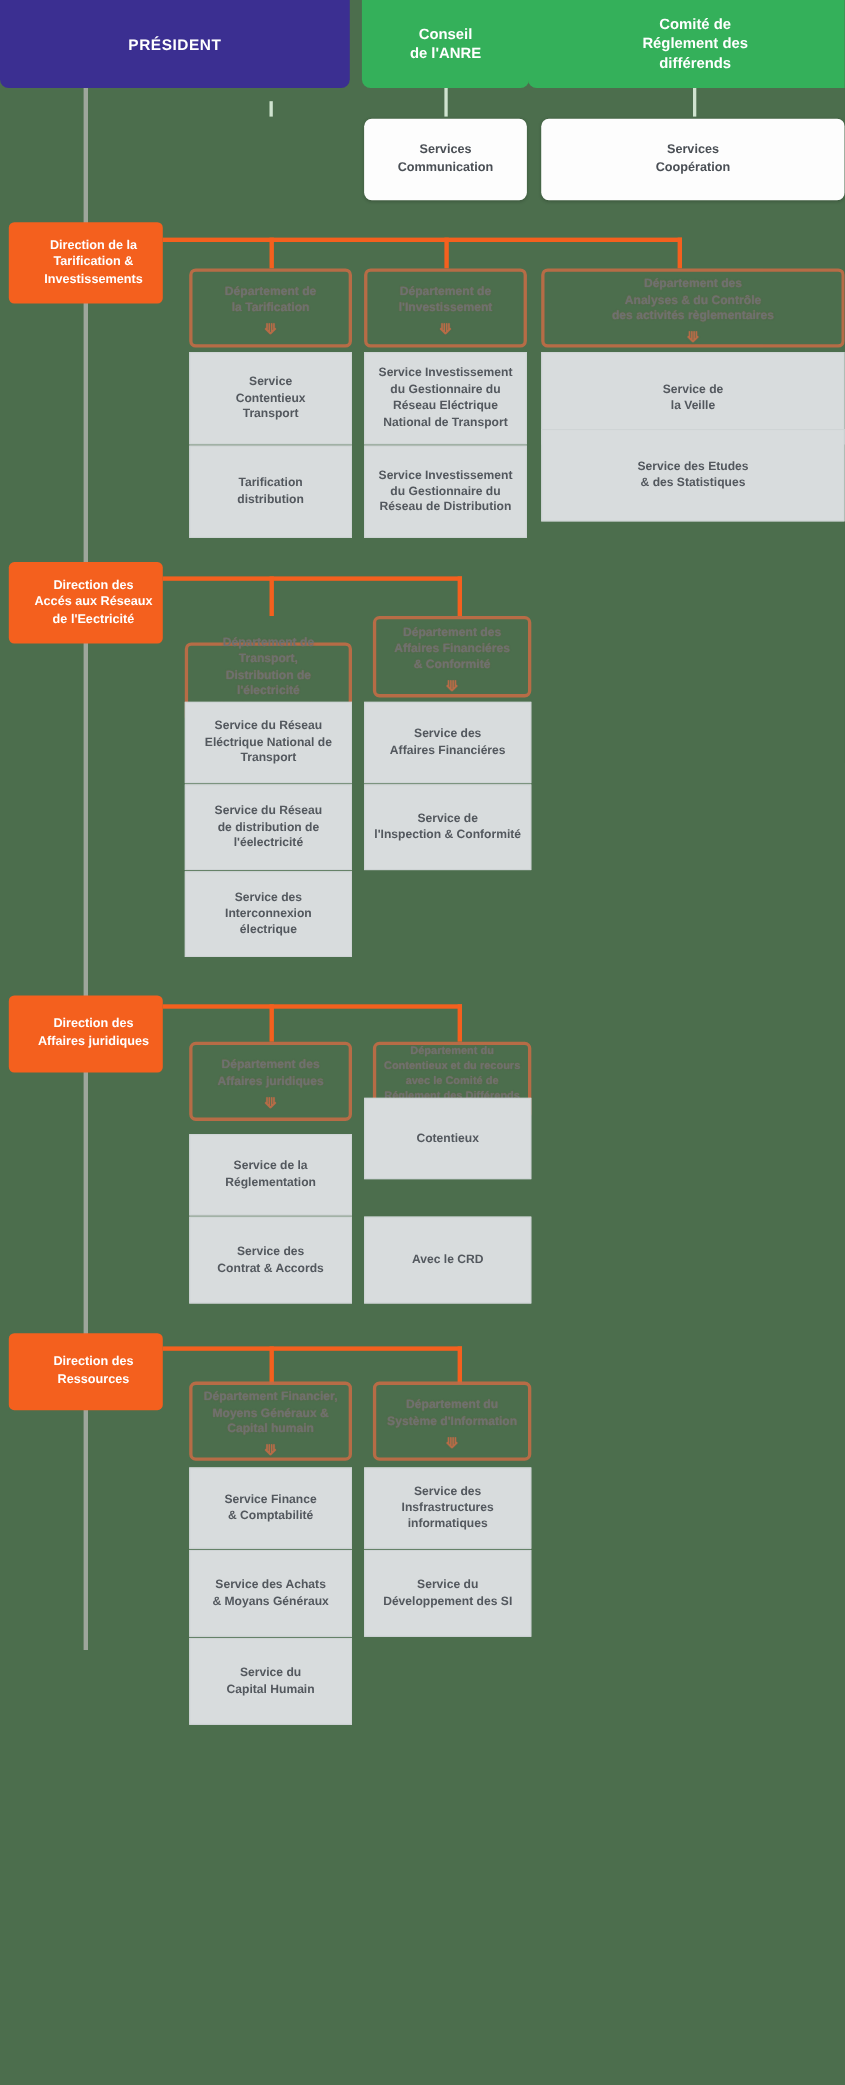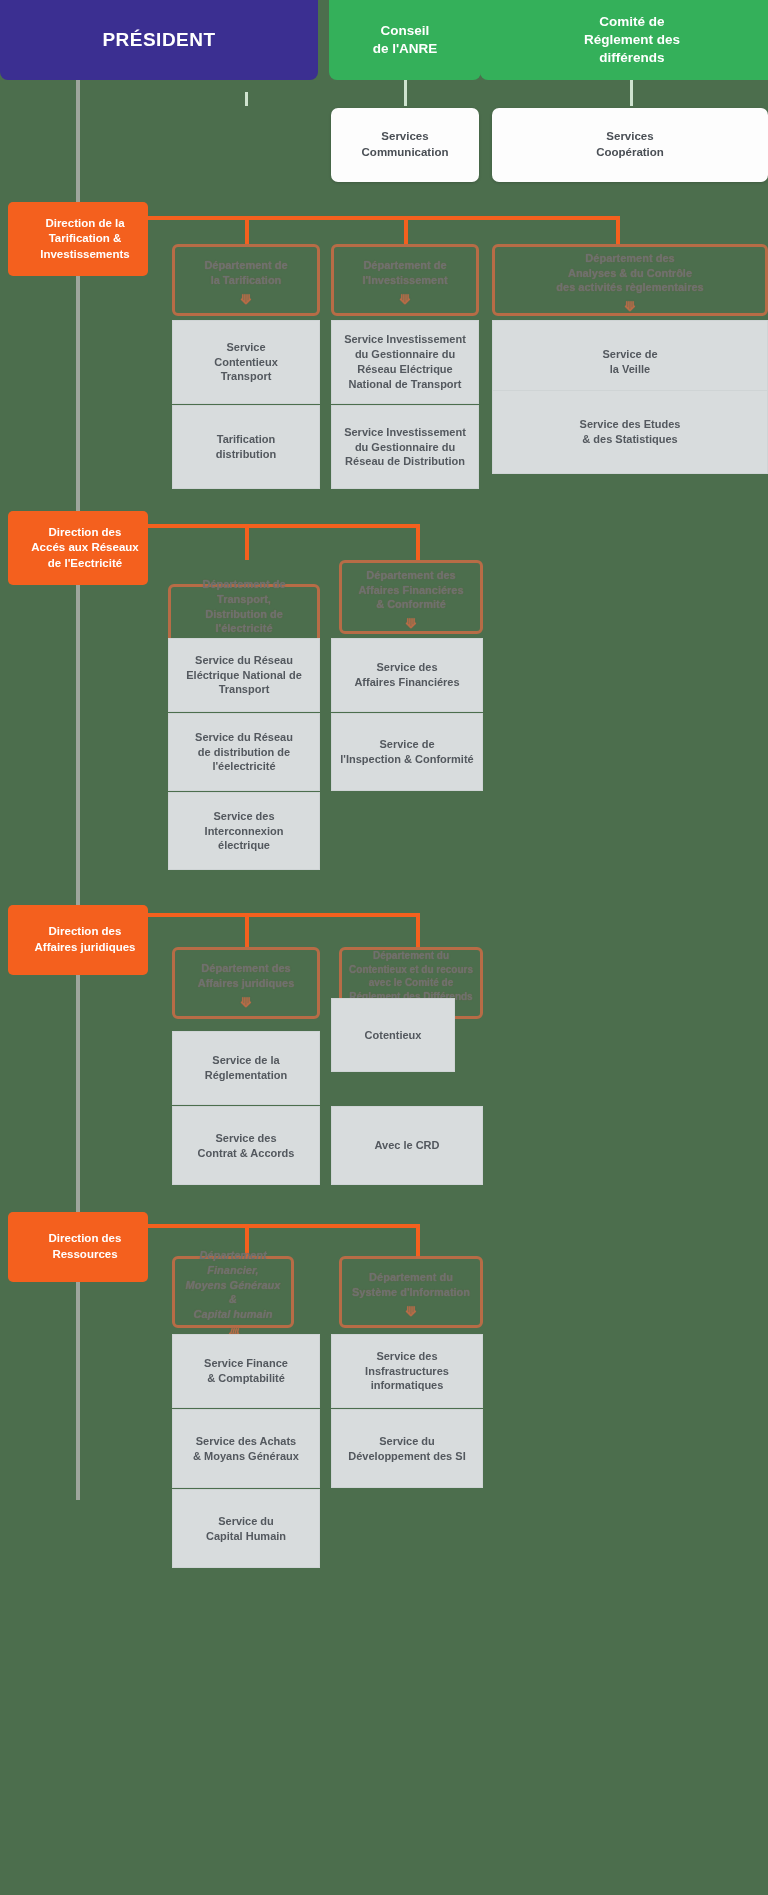--- a/index.html
+++ b/index.html
@@ -24,21 +24,21 @@
     justify-content: center;
     text-align: center;
     line-height: 1.35;
   }
 
   
   .president {
     background: #3b2f91;
     color: #ffffff;
     font-weight: 700;
-    font-size: 19px;
+    font-size: 14px;
     letter-spacing: .5px;
     border-radius: 0 0 8px 8px;
   }
 
   
   .green {
     background: #34b05a;
     color: #ffffff;
     font-weight: 700;
     font-size: 13.5px;
@@ -265,37 +265,37 @@
 Contrat &amp; Accords</span>
   </div>
 
   <div class="box dept" style="left:339px; top:947px; width:144px; height:72px; white-space:pre-line; font-size:10px;">
     <span class="dlabel">Département du
 Contentieux et du recours
 avec le Comité de
 Réglement des Différends</span>
     <span class="chev">⟱</span>
   </div>
-  <div class="box svc" style="left:331px; top:998px; width:124px; height:74px; white-space:pre-line;">
+  <div class="box svc" style="left:331px; top:998px; width:152px; height:74px; white-space:pre-line;">
     <span>Cotentieux</span>
   </div>
   <div class="box svc" style="left:331px; top:1106px; width:152px; height:79px; white-space:pre-line;">
     <span>Avec le CRD</span>
   </div>
 
   <div class="ln ln-o" style="left:148px; top:1224px; width:272px; height:4px;"></div>
   <div class="ln ln-o" style="left:245px; top:1224px; width:4px; height:34px;"></div>
   <div class="ln ln-o" style="left:416px; top:1224px; width:4px; height:34px;"></div>
 
   <div class="box direction" style="left:8px; top:1212px; width:140px; height:70px; white-space:pre-line;">
     <span>Direction des
 Ressources</span>
   </div>
 
-  <div class="box dept" style="left:172px; top:1256px; width:122px; height:72px; white-space:pre-line;font-style:italic;">
+  <div class="box dept" style="left:172px; top:1256px; width:148px; height:72px; white-space:pre-line;">
     <span class="dlabel">Département Financier,
 Moyens Généraux &amp;
 Capital humain</span>
     <span class="chev">⟱</span>
   </div>
   <div class="box svc" style="left:172px; top:1334px; width:148px; height:74px; white-space:pre-line;">
     <span>Service Finance
 &amp; Comptabilité</span>
   </div>
   <div class="box svc" style="left:172px; top:1409px; width:148px; height:79px; white-space:pre-line;">

